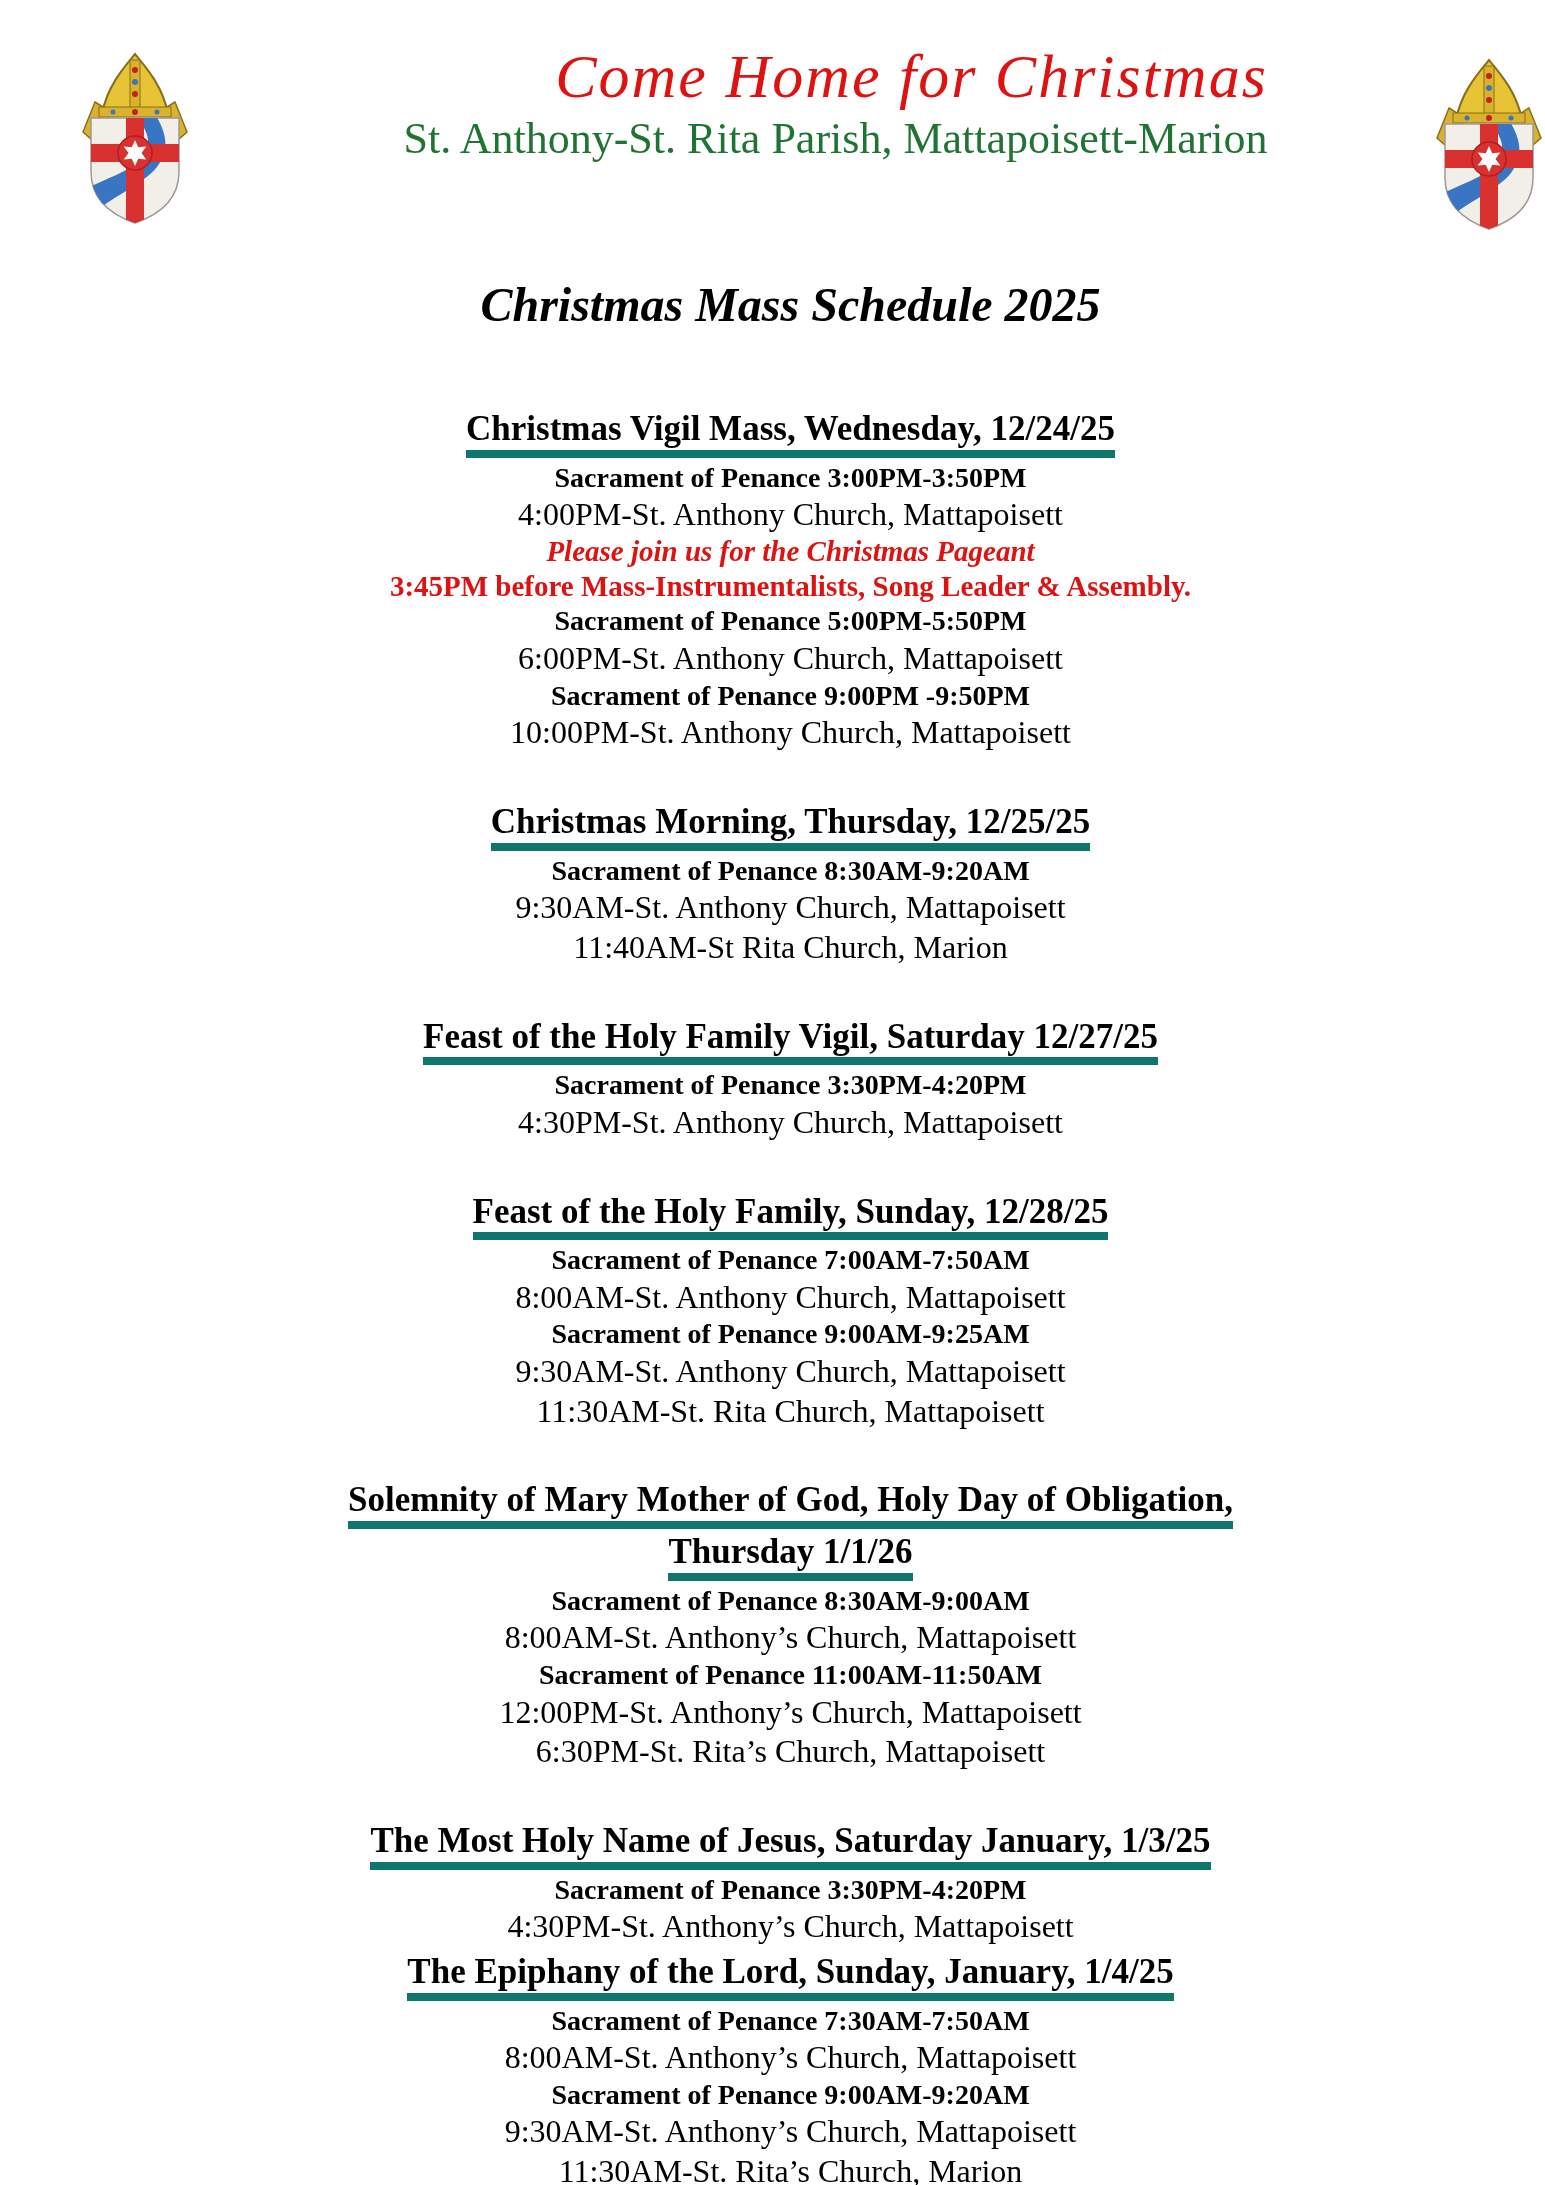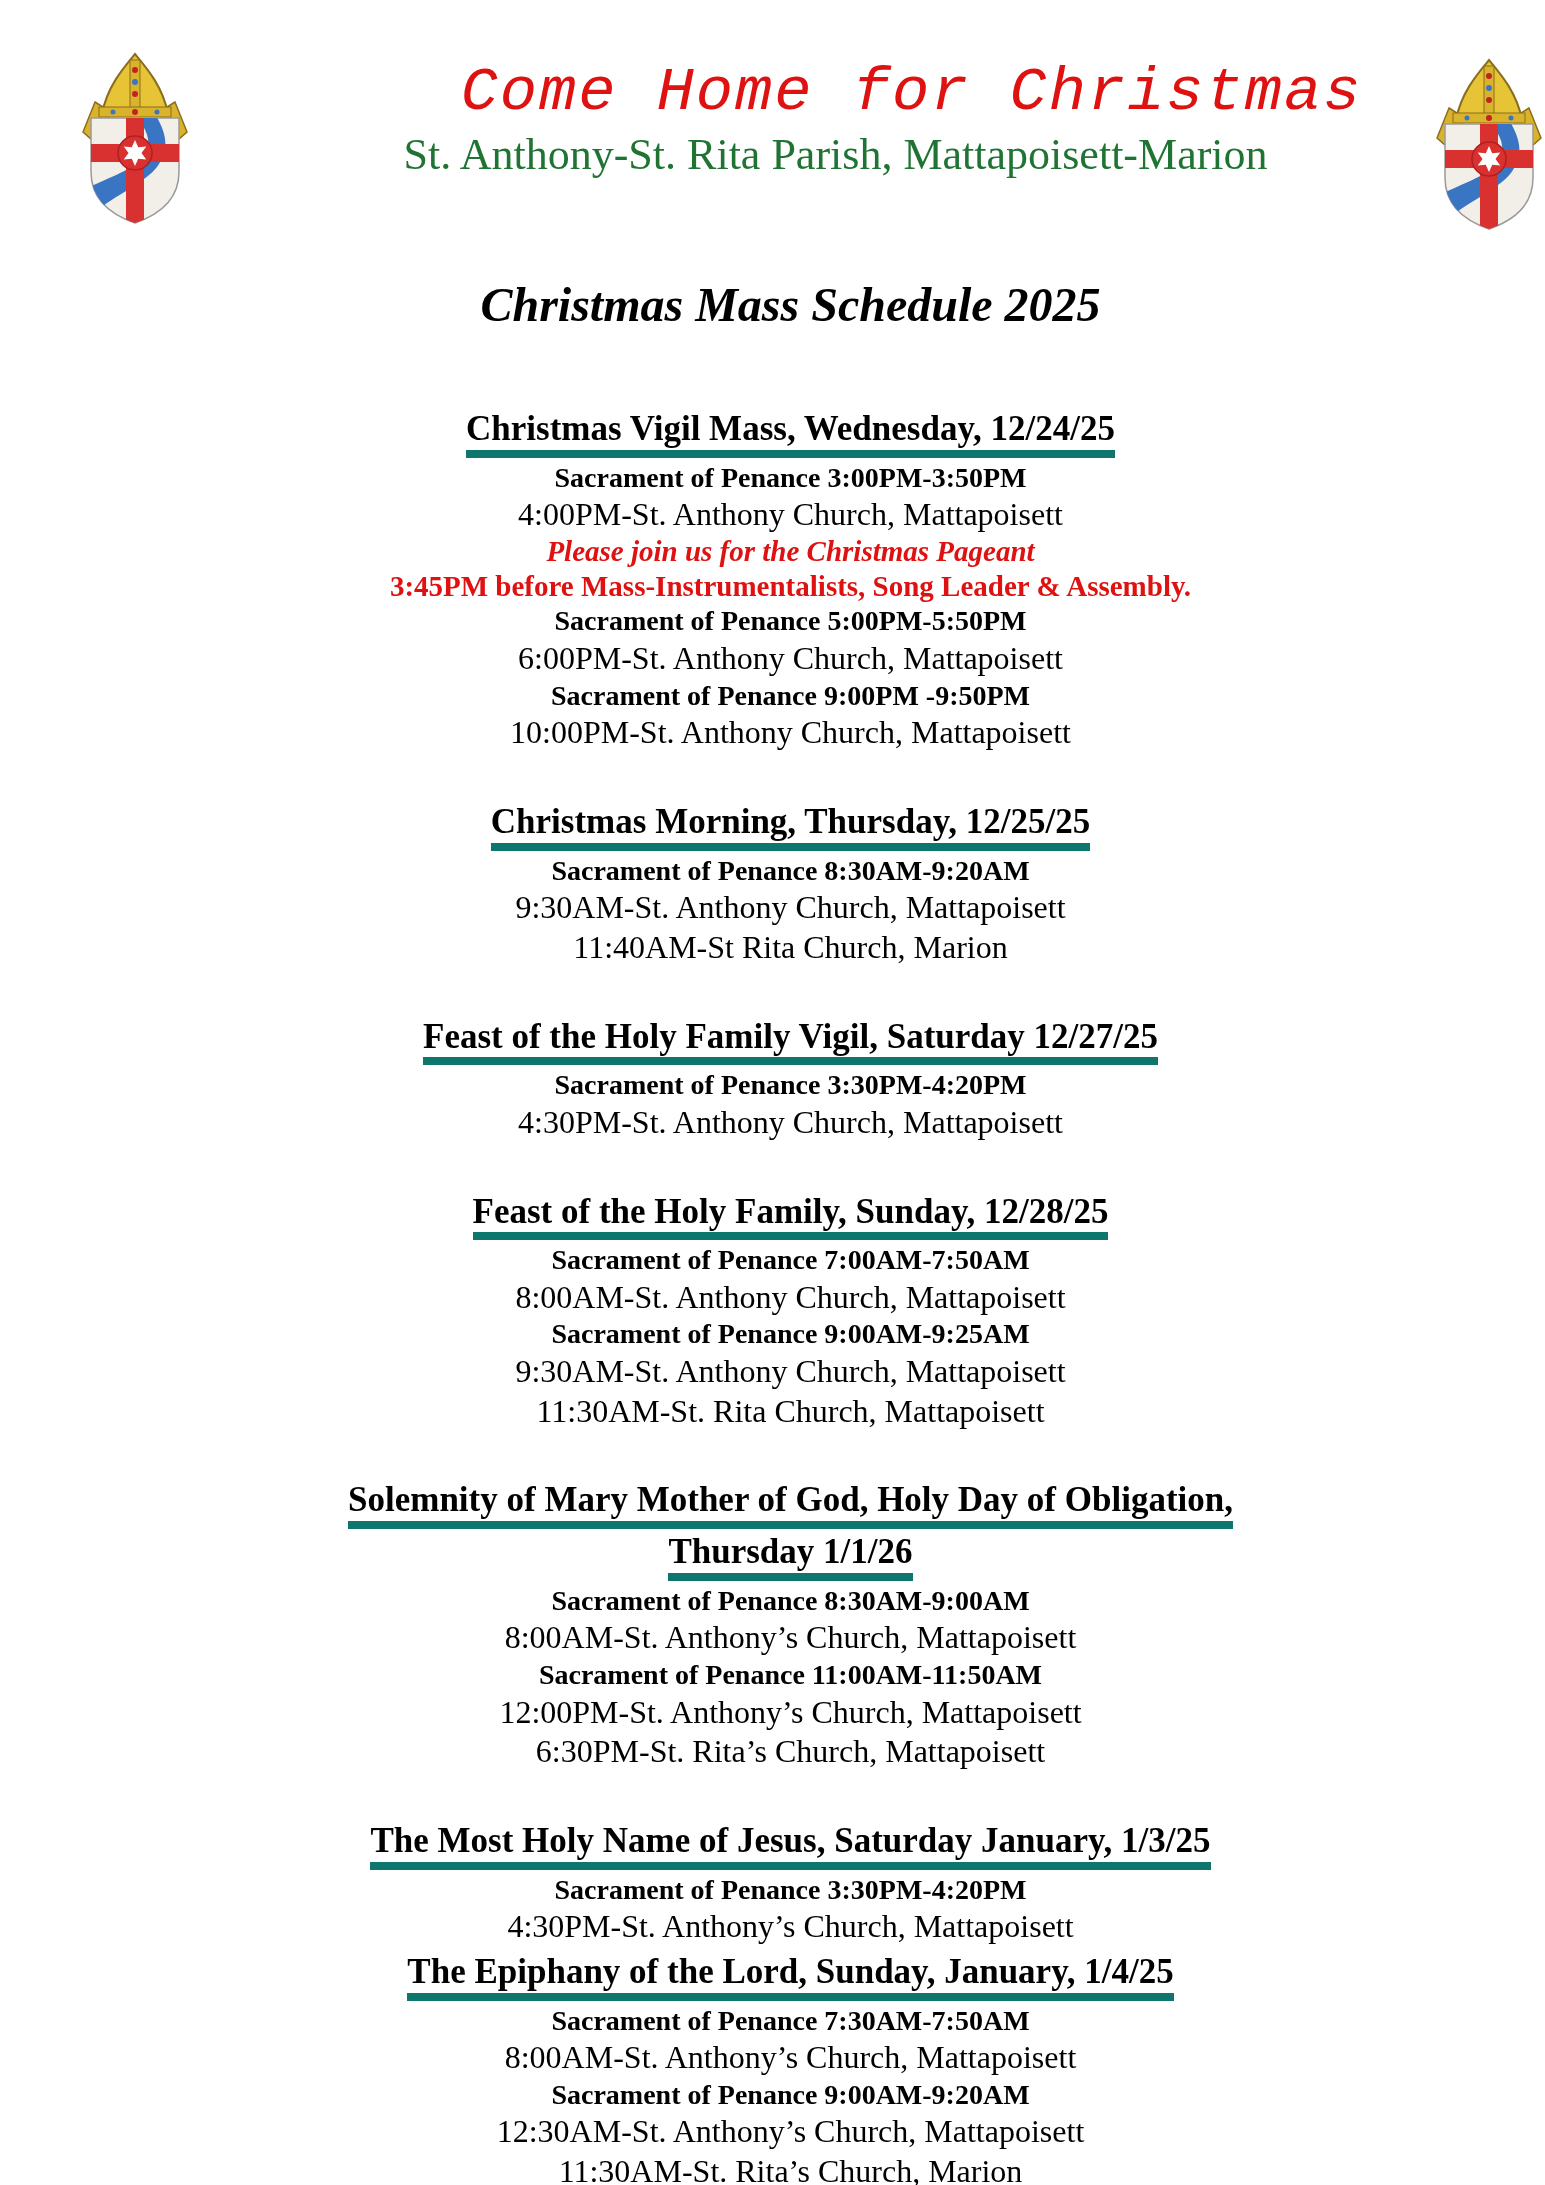--- a/index.html
+++ b/index.html
@@ -7,22 +7,22 @@
     position:relative; width:1545px; height:2185px;
     background:#ffffff; overflow:hidden; color:#000;
     font-family:"Liberation Serif", serif;
   }
   
   .masthead { position:relative; height:252px; }
   .crest { position:absolute; top:52px; width:122px; height:174px; }
   .crest.left  { left:74px; }
   .crest.right { left:1428px; top:58px; }
   .banner-line {
-    padding-top:58px; margin-left:278px; text-align:center;
-    font-family:Liberation Mono, monospace; font-style:italic;
+    padding-top:42px; margin-left:278px; text-align:center;
+    font-family:Liberation Serif, serif; font-style:italic;
     font-size:62px; line-height:1.12; letter-spacing:2px;
     color:var(--banner_red,#df1212); white-space:nowrap;
   }
   .parish-line {
     margin-left:126px; margin-top:4px; text-align:center;
     font-family:Liberation Serif, serif;
     font-size:44px; line-height:1.1;
     color:var(--parish_green,#1f7433); white-space:nowrap;
   }
   
@@ -135,19 +135,19 @@
         <section class="sec">
           <h2 class="sec-head"><span class="u">The Most Holy Name of Jesus, Saturday January, 1/3/25</span></h2>
           <p class="line penance">Sacrament of Penance 3:30PM-4:20PM</p>
           <p class="line mass">4:30PM-St. Anthony’s Church, Mattapoisett</p>
         </section>
         <section class="sec tight">
           <h2 class="sec-head"><span class="u">The Epiphany of the Lord, Sunday, January, 1/4/25</span></h2>
           <p class="line penance">Sacrament of Penance 7:30AM-7:50AM</p>
           <p class="line mass">8:00AM-St. Anthony’s Church, Mattapoisett</p>
           <p class="line penance">Sacrament of Penance 9:00AM-9:20AM</p>
-          <p class="line mass">12:30AM-St. Anthony’s Church, Mattapoisett</p>
+          <p class="line mass">9:30AM-St. Anthony’s Church, Mattapoisett</p>
           <p class="line mass">11:30AM-St. Rita’s Church, Marion</p>
         </section>
       </main>
   </div>
 
 </div>
 
 </body></html>

